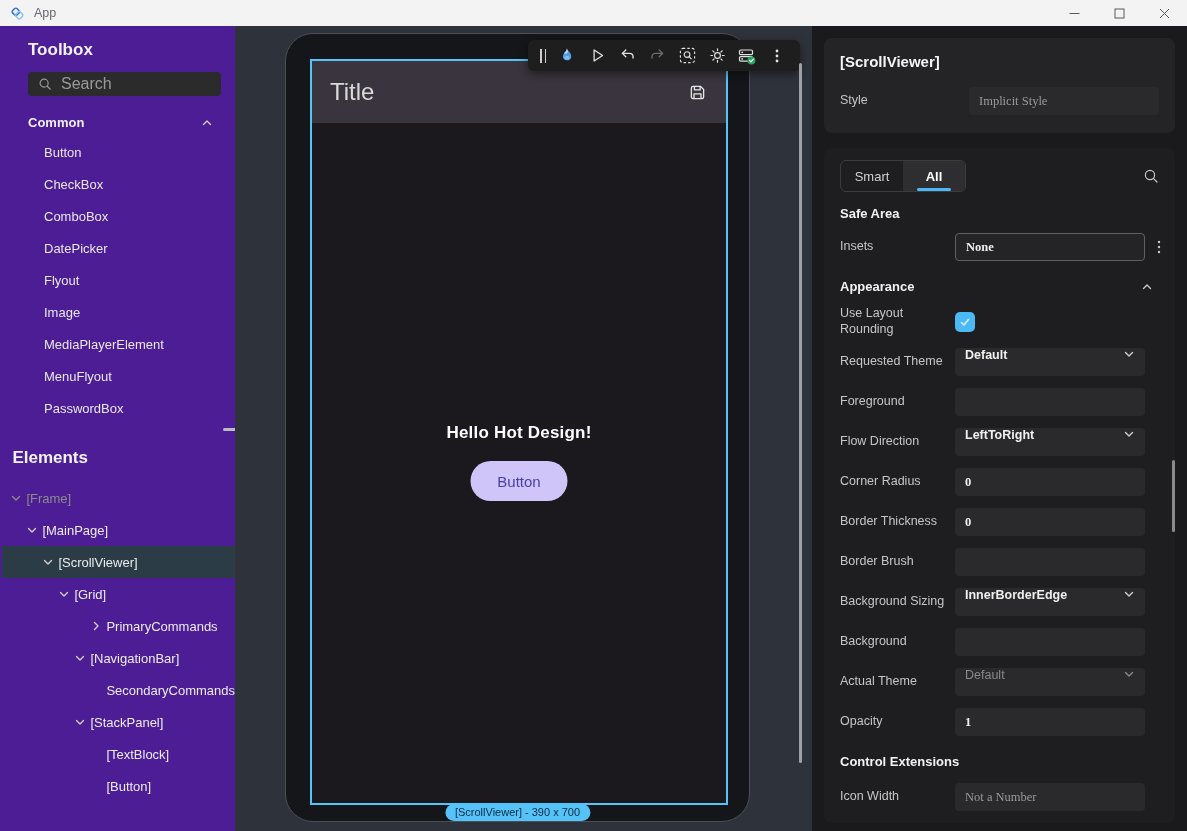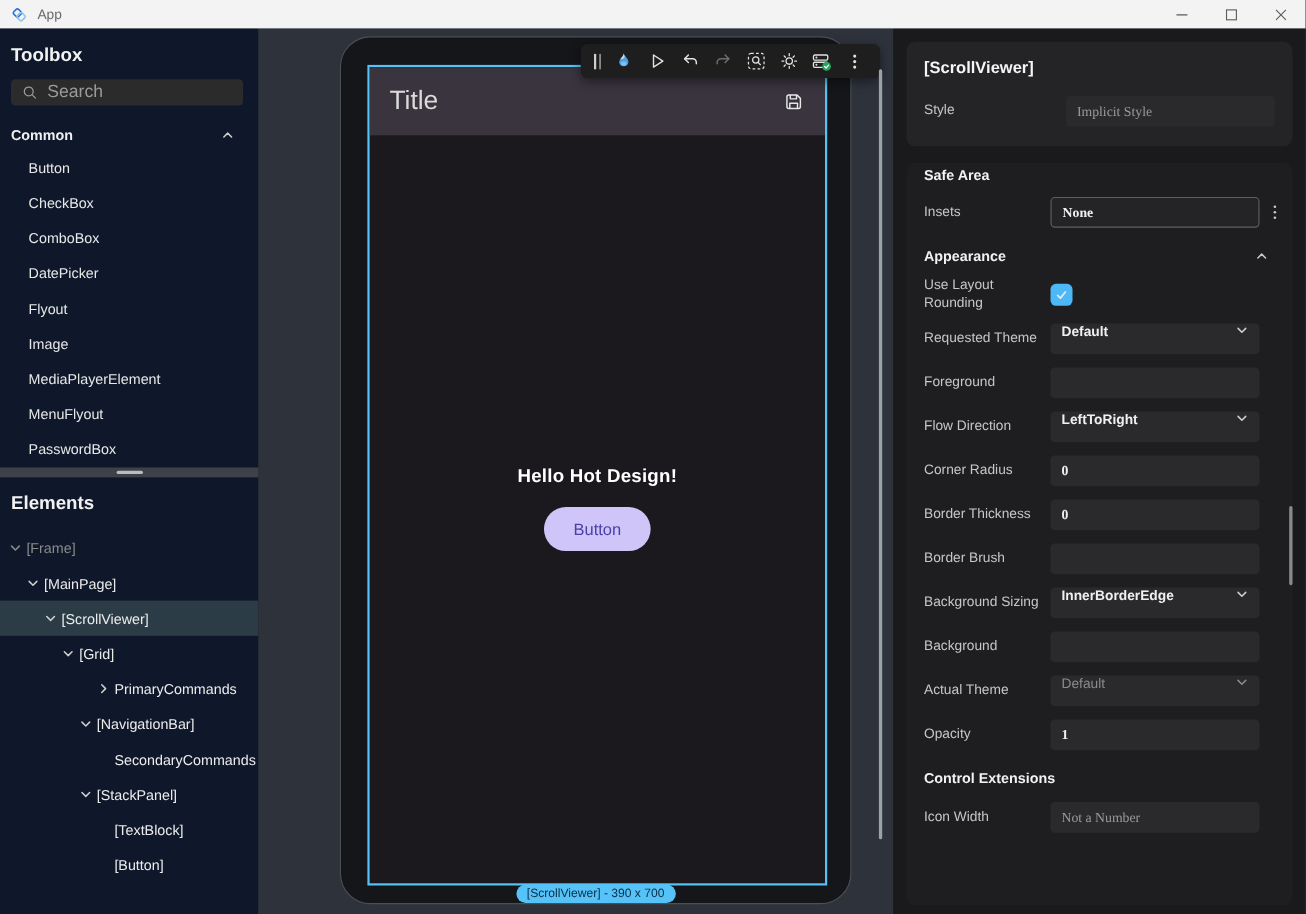--- a/index.html
+++ b/index.html
@@ -10,21 +10,21 @@
   
   .titlebar { height:26px; background:#f3f3f3; display:flex; align-items:center; color:#5f6368; }
   .titlebar .logo { margin:0 8px 0 9px; }
   .titlebar .app-name { font-size:12.5px; color:#66696e; }
   .win-controls { margin-left:auto; display:flex; height:100%; }
   .win-btn { width:45px; height:100%; display:flex; align-items:center; justify-content:center; color:#5a5a5a; }
 
   .main { display:flex; height:805px; }
 
   
-  .sidebar { width:235px; background:#0f172a; display:flex; flex-direction:column; flex-shrink:0; }
+  .sidebar { width:235px; background:#4c1d95; display:flex; flex-direction:column; flex-shrink:0;align-items:flex-end; }
   .toolbox { height:399px; overflow:hidden; display:flex; flex-direction:column; }
   .panel-title { font-size:17px; font-weight:bold; color:#f2f2f2; padding:14px 10px 0 10px; }
   .searchbox { margin:12px 14px 0 10px; height:29px; background:#2b2b2b; border-radius:4px; display:flex; align-items:center; padding:0 10px; color:#9a9a9a; }
   .searchbox input { background:transparent; border:none; outline:none; color:#cfcfcf; font-size:16px; margin-left:9px; width:150px; font-family:inherit; }
   .searchbox input::placeholder { color:#9a9a9a; }
   .section-row { display:flex; align-items:center; margin-top:19px; padding:0 22px 0 10px; }
   .section-row .lbl { font-weight:bold; font-size:13px; color:#f0f0f0; flex:1; }
   .tb-list { margin-top:7px; }
   .tb-item { height:32px; line-height:32px; padding-left:26px; font-size:13px; color:#e8e8e8; cursor:default; }
   .splitter { height:9px; background:#3e4248; position:relative; flex-shrink:0; }
@@ -34,21 +34,21 @@
   .tree-row { height:32px; display:flex; align-items:center; font-size:13px; color:#ececec; }
   .tree-row.dim span.t-label { color:#8b8b8b; }
   .tree-row.selected { background:#2b3c46; }
   .t-chev { width:12px; margin-right:4px; color:#cfcfcf; flex-shrink:0; }
   .t-spacer { width:16px; flex-shrink:0; }
   .ind0{padding-left:8px;} .ind1{padding-left:24px;} .ind2{padding-left:40px;}
   .ind3{padding-left:56px;} .ind4{padding-left:72px;} .ind5{padding-left:88px;}
 
   
   .canvas { flex:1; position:relative; background:#2e323b; }
-  .phone { position:absolute; left:74px; top:7px; width:465px; height:789px; background:#141619; border:1.5px solid #4c4f56; border-radius:28px; }
+  .phone { position:absolute; left:50px; top:7px; width:465px; height:789px; background:#141619; border:1.5px solid #4c4f56; border-radius:28px; }
   .screen { position:absolute; left:24px; top:25px; width:418px; height:746px; border:2px solid #55c3f7; background:#1b191d; overflow:hidden; }
   .navbar { height:62px; background:#39343e; display:flex; align-items:center; padding:0 18px; }
   .navbar .nav-title { font-size:24px; color:#dadada; flex:1; }
   .navbar .save { color:#e8e8e8; }
   .screen-content { position:relative; height:680px; }
   .hello { position:absolute; top:300px; width:100%; text-align:center; font-size:17px; font-weight:bold; color:#ffffff; letter-spacing:.2px; }
   .demo-btn { position:absolute; top:338px; left:50%; transform:translateX(-50%); width:97px; height:40px; border-radius:20px; border:none; background:#cfc5f8; color:#4a41a8; font-size:15px; font-family:inherit; }
   .badge { position:absolute; top:770px; left:50%; transform:translateX(-50%); background:#55c3f7; color:#0c2b45; font-size:11px; padding:2px 10px 3px 10px; border-radius:9px; white-space:nowrap; }
 
   .fl-toolbar { position:absolute; left:293px; top:14px; height:31px; background:#1e1e1f; border-radius:6px; display:flex; align-items:center; padding:0 8px; box-shadow:0 3px 10px rgba(0,0,0,.45); }
@@ -336,20 +336,33 @@
     <div class="card head-card">
       <div class="insp-title">[ScrollViewer]</div>
       <div class="style-row">
         <span class="flabel">Style</span>
         <input class="inp" placeholder="Implicit Style" style="">
       </div>
     </div>
 
     <div class="card props-card">
 
+      <div class="tabs-row">
+        <div class="seg">
+          <div class="tab">Smart</div>
+          <div class="tab active">All</div>
+        </div>
+        <div class="spacer"></div>
+        <span class="icon-btn">
+          <svg width="16" height="16" viewBox="0 0 16 16" fill="none" stroke="currentColor" stroke-width="1.2" stroke-linecap="round">
+            <circle cx="7" cy="7" r="4.6"></circle>
+              <line x1="10.6" y1="10.6" x2="14" y2="14"></line>
+          </svg>
+        </span>
+      </div>
 
       <div class="sec-head sa">
         <span class="h">Safe Area</span>
       </div>
 
       <div class="prop-row">
         <span class="flabel">Insets</span>
         <input class="inp outlined ctrl" value="None" style="">
         <span class="aux icon-btn">
           <svg width="4" height="14" viewBox="0 0 4 14" fill="currentColor">

